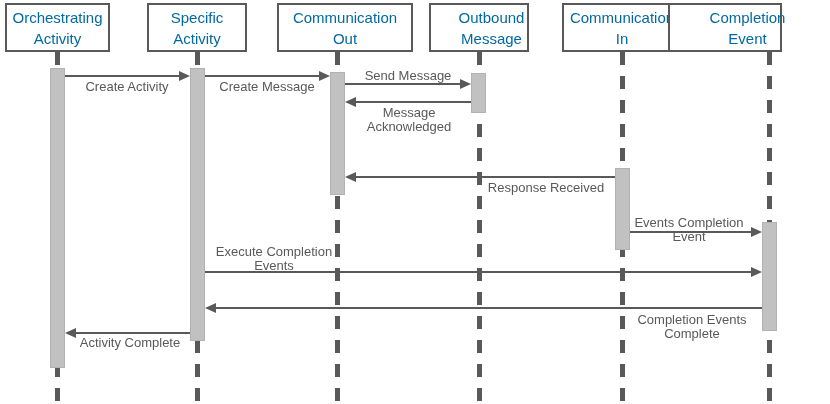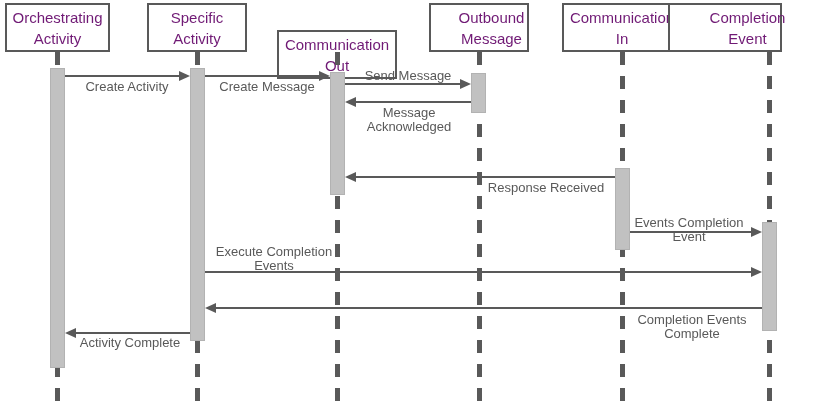--- a/index.html
+++ b/index.html
@@ -12,21 +12,21 @@
     overflow: hidden;
   }
   
   .head-box {
     position: absolute;
     top: 3px;
     height: 49px;
     box-sizing: border-box;
     border: 2px solid #595959;
     background: #ffffff;
-    color: #701a75;
+    color: #0369a1;
     font-size: 15px;
     line-height: 1.4;
     display: flex;
     align-items: center;
     justify-content: center;
     text-align: center;
   }
   
   .lifeline {
     position: absolute;
@@ -76,21 +76,21 @@
     white-space: pre-line;
   }
 </style>
 </head>
 <body>
 
 <div class="canvas">
 
   <div class="head-box" style="left:5px; width:105px;">Orchestrating Activity</div>
   <div class="head-box" style="left:147px; width:100px;">Specific Activity</div>
-  <div class="head-box" style="left:277px; width:120px;margin-top:27px;">Communication Out</div>
+  <div class="head-box" style="left:277px; width:136px;">Communication Out</div>
   <div class="head-box" style="left:429px; width:100px;padding-left:25px;">Outbound Message</div>
   <div class="head-box" style="left:562px; width:120px;">Communication In</div>
   <div class="head-box" style="left:668px; width:114px;padding-left:45px;">Completion Event</div>
 
   <div class="lifeline" style="left:55px;"></div>
   <div class="lifeline" style="left:195px;"></div>
   <div class="lifeline" style="left:335px;"></div>
   <div class="lifeline" style="left:477px;"></div>
   <div class="lifeline" style="left:620px;"></div>
   <div class="lifeline" style="left:767px;"></div>

